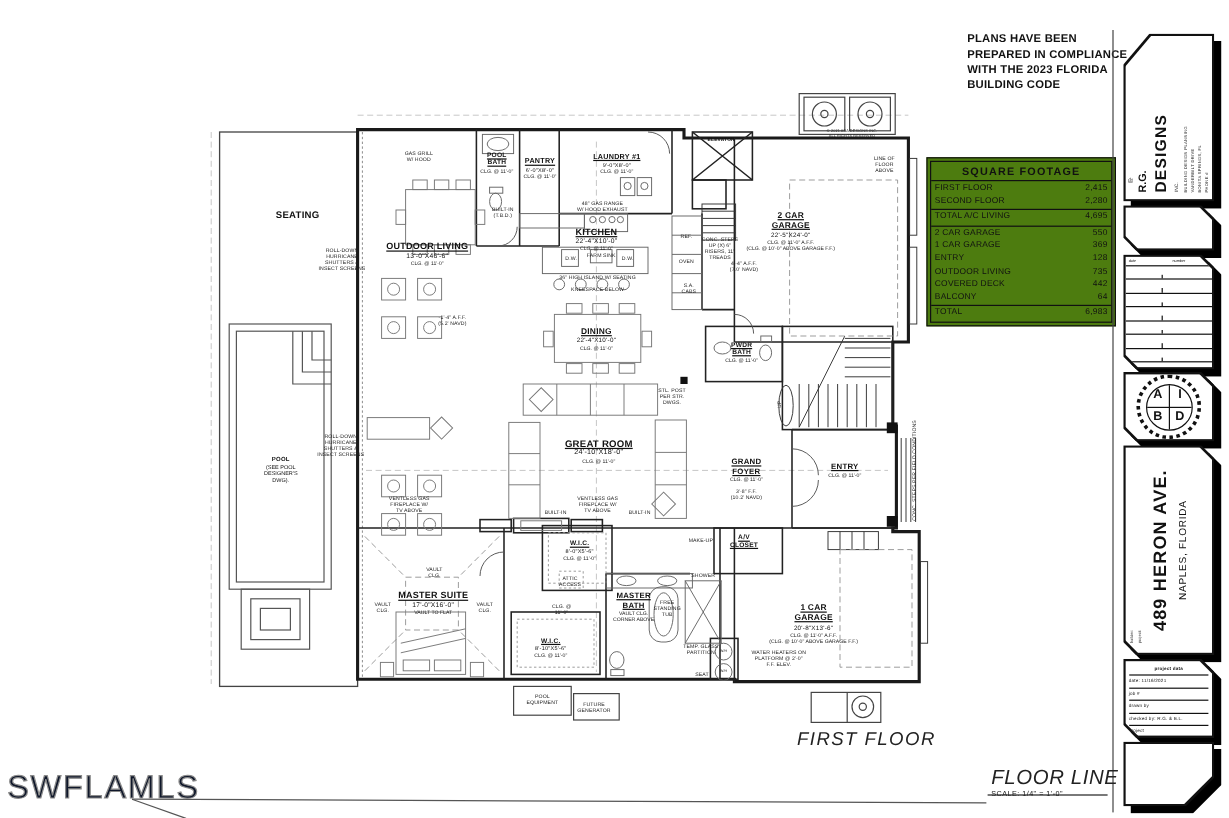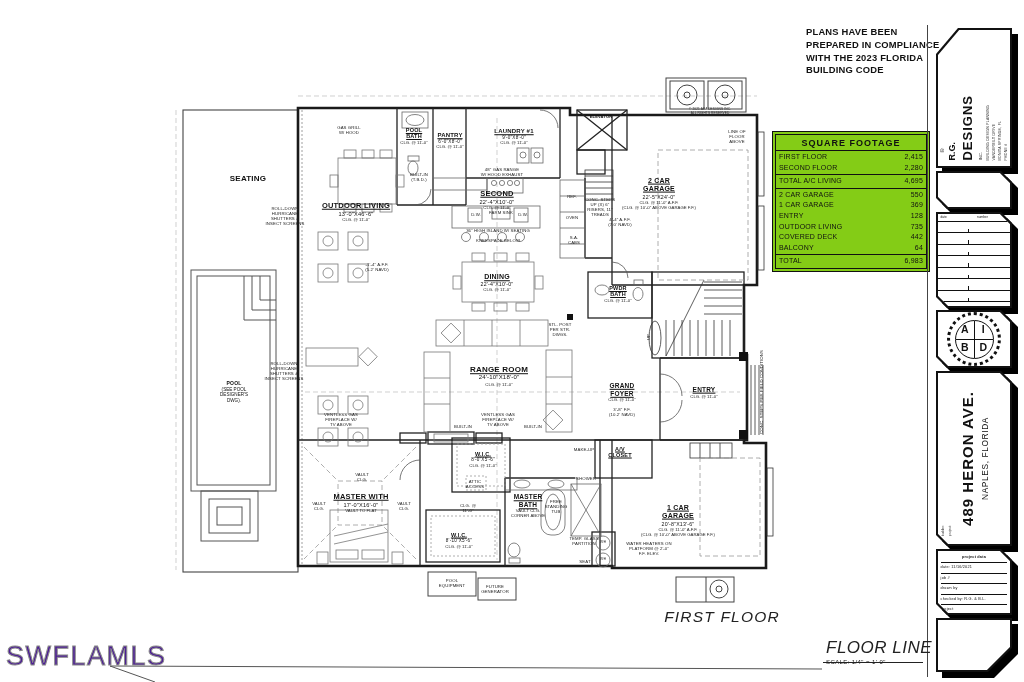--- a/index.html
+++ b/index.html
@@ -12,21 +12,21 @@
   .u .rn{text-decoration:underline}
   .rd{display:block;letter-spacing:.2px}
   .rc{display:block;font-size:4.3px;color:#222}
   .rx{display:block;font-size:4.6px}
   .ann{color:#222;letter-spacing:.1px}
   
   #compliance{position:absolute;left:806px;top:26px;width:140px;font-size:9.4px;
       font-weight:bold;line-height:12.8px;white-space:pre-line;letter-spacing:.2px}
   
   #sqft{position:absolute;left:772px;top:131px;width:152px;border:1.4px solid #111;
-        background:#84cc16;padding:2px}
+        background:#4d7c0f;padding:2px}
   #sqft .inner{border:1px solid #111}
   #sqft .t{font-size:9px;font-weight:bold;text-align:center;letter-spacing:1px;
            padding:3px 0 2px;border-bottom:1.2px solid #111}
   #sqft .g{border-bottom:1.6px solid #111;padding:1px 3px}
   #sqft .g:last-child{border-bottom:none}
   #sqft .r{display:flex;justify-content:space-between;font-size:7px;line-height:10.6px;
            letter-spacing:.2px}
   
   .sh{position:absolute;background:#000}
   .panel{position:absolute;background:#111}
@@ -61,21 +61,21 @@
   #pdata .pr{border-bottom:.8px solid #111;height:9.5px;line-height:9.5px;letter-spacing:.2px}
   #pdata .pr:first-child{text-align:center;font-weight:bold}
   
   #firstfloor{position:absolute;left:722px;top:617px;transform:translate(-50%,-50%);
       font-style:italic;font-size:15.5px;letter-spacing:1.2px;color:#222}
   #fptitle{position:absolute;left:826px;top:638px}
   #fptitle .n{font-style:italic;font-size:17px;letter-spacing:.5px;color:#222}
   #fptitle .s{font-size:6px;letter-spacing:.4px;margin-top:1px}
   #fptitle .ul{position:absolute;left:-3px;top:24px;width:100px;height:1.2px;background:#222}
   #watermark{position:absolute;left:6px;top:641px;font-size:27px;letter-spacing:1.5px;
-      color:#4c1d95;-webkit-text-stroke:1px #8a8a8a}
+      color:#0f172a;-webkit-text-stroke:1px #8a8a8a}
   .fold{position:absolute;left:927px;top:25px;width:1px;height:652px;background:#444}
 </style>
 </head>
 <body>
 
 <svg width="1024" height="682" viewBox="0 0 1024 682">
 
   <g stroke="#555" stroke-width="1" fill="none">
     <line x1="110" y1="666" x2="822" y2="669"></line>
     <line x1="110" y1="666" x2="155" y2="682"></line>
@@ -310,32 +310,32 @@
 <div id="plan-labels">
     <div class="lbl" style="left: 248px; top: 179px; font-size: 8px;"><span class="rn">SEATING</span></div>
     <div class="lbl" style="left: 234px; top: 392px; font-size: 5px;"><span class="rn">POOL</span><span class="rx">(SEE POOL
 DESIGNER'S
 DWG).</span></div>
     <div class="lbl u" style="left: 356px; top: 212px; font-size: 7.5px;"><span class="rn">OUTDOOR LIVING</span><span class="rd" style="font-size: 5.625px;">13'-0"X46'-6"</span><span class="rc">CLG. @ 11'-0"</span></div>
     <div class="lbl u" style="left: 414px; top: 136px; font-size: 5.5px;"><span class="rn">POOL
 BATH</span><span class="rc">CLG. @ 11'-0"</span></div>
     <div class="lbl u" style="left: 450px; top: 141px; font-size: 6px;"><span class="rn">PANTRY</span><span class="rd" style="font-size: 4.6px;">6'-0"X8'-0"</span><span class="rc">CLG. @ 11'-0"</span></div>
     <div class="lbl u" style="left: 514px; top: 137px; font-size: 6px;"><span class="rn">LAUNDRY #1</span><span class="rd" style="font-size: 4.6px;">9'-0"X8'-0"</span><span class="rc">CLG. @ 11'-0"</span></div>
-    <div class="lbl u" style="left: 497px; top: 200px; font-size: 7.5px;"><span class="rn">SECOND</span><span class="rd" style="font-size: 5.625px;">22'-4"X10'-0"</span><span class="rc">CLG. @ 11'-0"</span></div>
+    <div class="lbl u" style="left: 497px; top: 200px; font-size: 7.5px;"><span class="rn">KITCHEN</span><span class="rd" style="font-size: 5.625px;">22'-4"X10'-0"</span><span class="rc">CLG. @ 11'-0"</span></div>
     <div class="lbl u" style="left: 497px; top: 283px; font-size: 7px;"><span class="rn">DINING</span><span class="rd" style="font-size: 5.25px;">22'-4"X10'-0"</span><span class="rc">CLG. @ 11'-0"</span></div>
-    <div class="lbl u" style="left: 499px; top: 376px; font-size: 8px;"><span class="rn">RANGE ROOM</span><span class="rd" style="font-size: 6px;">24'-10"X18'-0"</span><span class="rc">CLG. @ 11'-0"</span></div>
+    <div class="lbl u" style="left: 499px; top: 376px; font-size: 8px;"><span class="rn">GREAT ROOM</span><span class="rd" style="font-size: 6px;">24'-10"X18'-0"</span><span class="rc">CLG. @ 11'-0"</span></div>
     <div class="lbl u" style="left: 659px; top: 193px; font-size: 7px;"><span class="rn">2 CAR
 GARAGE</span><span class="rd" style="font-size: 5.25px;">22'-5"X24'-0"</span><span class="rc">CLG. @ 11'-0" A.F.F.
 (CLG. @ 10'-0" ABOVE GARAGE F.F.)</span></div>
     <div class="lbl u" style="left: 618px; top: 294px; font-size: 5.5px;"><span class="rn">PWDR
 BATH</span><span class="rc">CLG. @ 11'-0"</span></div>
     <div class="lbl u" style="left: 622px; top: 392px; font-size: 6.5px;"><span class="rn">GRAND
 FOYER</span><span class="rc">CLG. @ 11'-0"</span></div>
     <div class="lbl u" style="left: 704px; top: 392px; font-size: 6.5px;"><span class="rn">ENTRY</span><span class="rc">CLG. @ 11'-0"</span></div>
-    <div class="lbl u" style="left: 361px; top: 503px; font-size: 7.5px;"><span class="rn">MASTER WITH</span><span class="rd" style="font-size: 5.625px;">17'-0"X16'-0"</span><span class="rc">VAULT TO FLAT</span></div>
+    <div class="lbl u" style="left: 361px; top: 503px; font-size: 7.5px;"><span class="rn">MASTER SUITE</span><span class="rd" style="font-size: 5.625px;">17'-0"X16'-0"</span><span class="rc">VAULT TO FLAT</span></div>
     <div class="lbl u" style="left: 483px; top: 459px; font-size: 5.5px;"><span class="rn">W.I.C.</span><span class="rd" style="font-size: 4.6px;">8'-0"X5'-6"</span><span class="rc">CLG. @ 11'-0"</span></div>
     <div class="lbl u" style="left: 459px; top: 540px; font-size: 5.5px;"><span class="rn">W.I.C.</span><span class="rd" style="font-size: 4.6px;">8'-10"X5'-6"</span><span class="rc">CLG. @ 11'-0"</span></div>
     <div class="lbl u" style="left: 528px; top: 506px; font-size: 6.5px;"><span class="rn">MASTER
 BATH</span><span class="rc">VAULT CLG.
 CORNER ABOVE</span></div>
     <div class="lbl u" style="left: 620px; top: 452px; font-size: 5.5px;"><span class="rn">A/V
 CLOSET</span></div>
     <div class="lbl u" style="left: 678px; top: 520px; font-size: 7px;"><span class="rn">1 CAR
 GARAGE</span><span class="rd" style="font-size: 5.25px;">20'-8"X13'-6"</span><span class="rc">CLG. @ 11'-0" A.F.F.
 (CLG. @ 10'-0" ABOVE GARAGE F.F.)</span></div>

